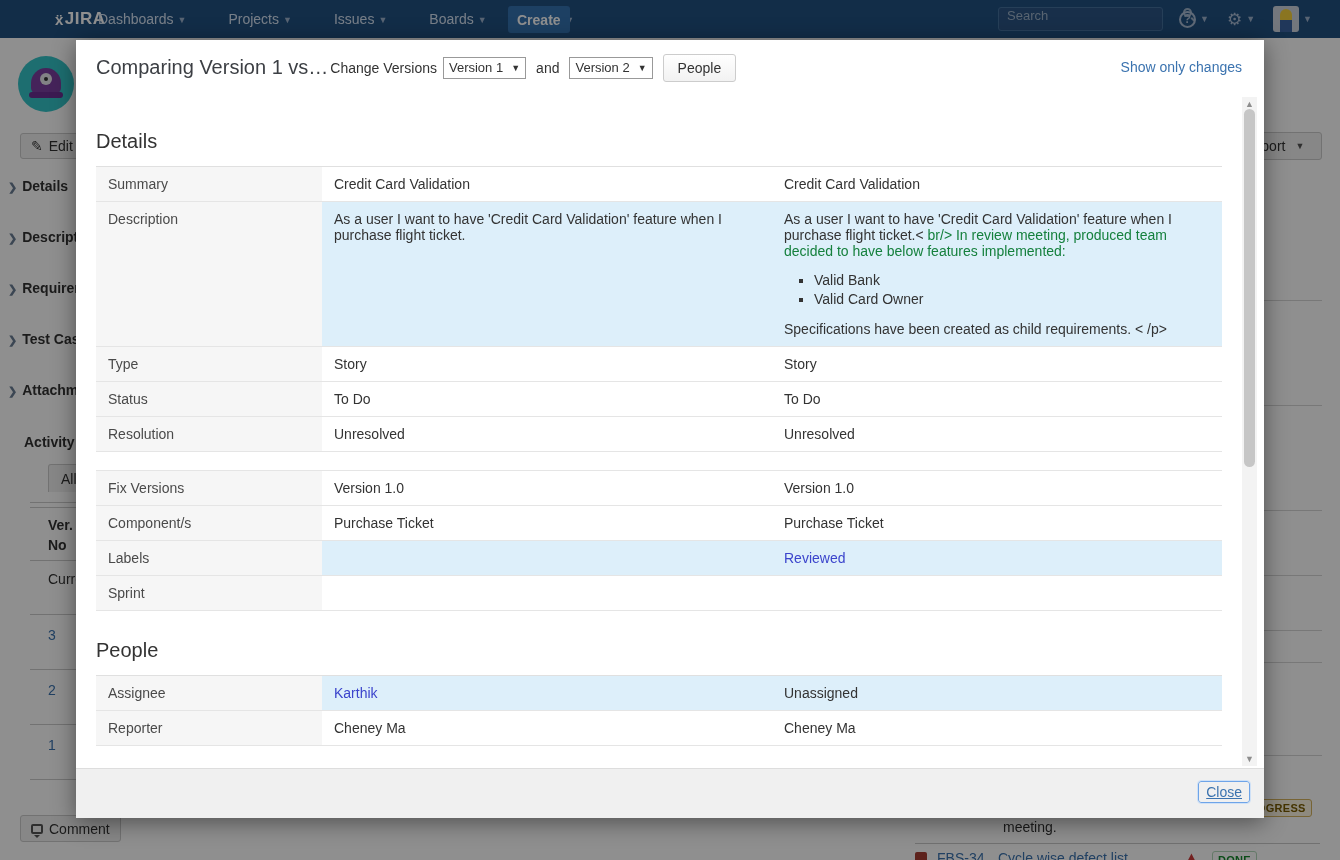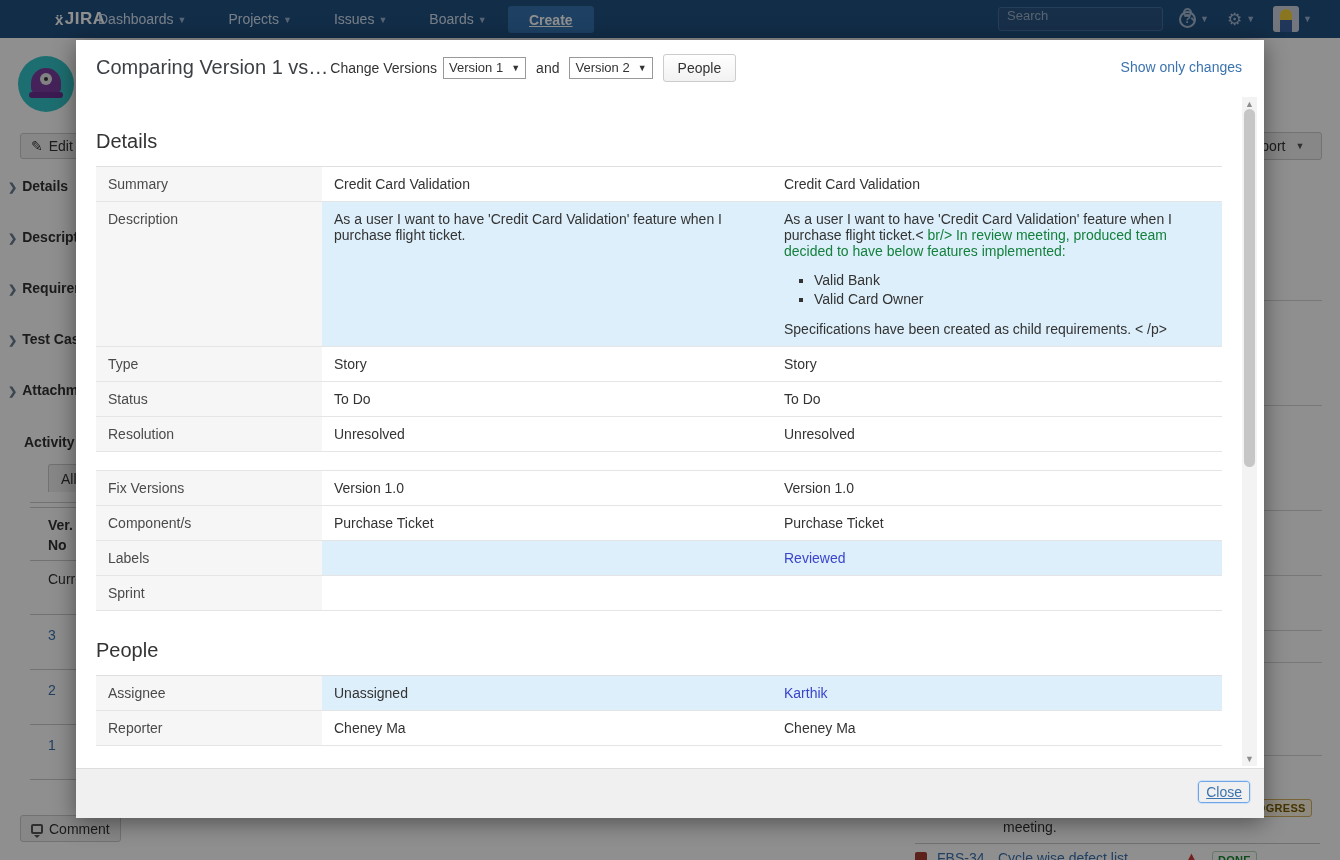--- a/index.html
+++ b/index.html
@@ -9,22 +9,22 @@
 
   
   .page { position:absolute; inset:0; z-index:1; background:#fff; }
   .nav { position:absolute; top:0; left:0; right:0; height:38px; background:#205081; }
   .brand { position:absolute; left:55px; top:0; height:38px; display:flex; align-items:center;
            color:#fff; font-weight:bold; font-size:17px; letter-spacing:.5px; }
   .brand .mark { font-size:15px; margin-right:1px; color:#fff; }
   .nav-items { position:absolute; left:98px; top:0; height:38px; display:flex; gap:42px; align-items:center; }
   .nav-item { color:#d5e2f2; cursor:pointer; white-space:nowrap; }
   .caret { display:inline-block; font-size:9px; color:#9db2cd; margin-left:4px; vertical-align:1px; }
-  .create-btn { position:absolute; left:508px; top:6px; height:27px; padding:0 21px; background:#3572b0;
-                color:#fff; font-weight:bold; border:none; border-radius:3px; font-size:14px; cursor:pointer;text-decoration:underline; }
+  .create-btn { position:absolute; left:508px; top:6px; height:27px; padding:0 9px; background:#3572b0;
+                color:#fff; font-weight:bold; border:none; border-radius:3px; font-size:14px; cursor:pointer; }
   .search-box { position:absolute; left:998px; top:7px; width:165px; height:24px; background:#2b5584;
                 border:1px solid #44719e; border-radius:3px; display:flex; align-items:flex-start; padding:0 8px; }
   .search-box input { flex:1; background:transparent; border:none; outline:none; color:#d5e2f2; font-size:13px;
                       font-family:"Liberation Sans", sans-serif; }
   .search-box input::placeholder { color:#9db2c9; }
   .mag { width:9px; height:9px; border:2px solid #9db2c9; border-radius:50%; position:relative; flex:none; }
   .mag::after { content:""; position:absolute; width:2px; height:5px; background:#9db2c9;
                 left:7px; top:7px; transform:rotate(-45deg); }
   .nav-right { position:absolute; right:28px; top:0; height:38px; display:flex; align-items:center; gap:18px; }
   .help-ic { width:17px; height:17px; border:2px solid #a9bcd4; border-radius:50%; color:#a9bcd4;
@@ -304,22 +304,22 @@
           <div class="tval"></div>
           <div class="tval"></div>
         </div>
       </div>
 
       <div class="sec-h" style="margin-top:28px">People</div>
 
       <div class="cmp-table">
         <div class="trow">
           <div class="tlabel">Assignee</div>
+          <div class="tval hl"><span class="tlink">Karthik</span></div>
           <div class="tval hl">Unassigned</div>
-          <div class="tval hl"><span class="tlink">Karthik</span></div>
         </div>
         <div class="trow">
           <div class="tlabel">Reporter</div>
           <div class="tval">Cheney Ma</div>
           <div class="tval">Cheney Ma</div>
         </div>
       </div>
     </div>
 
     <div class="sbar">

